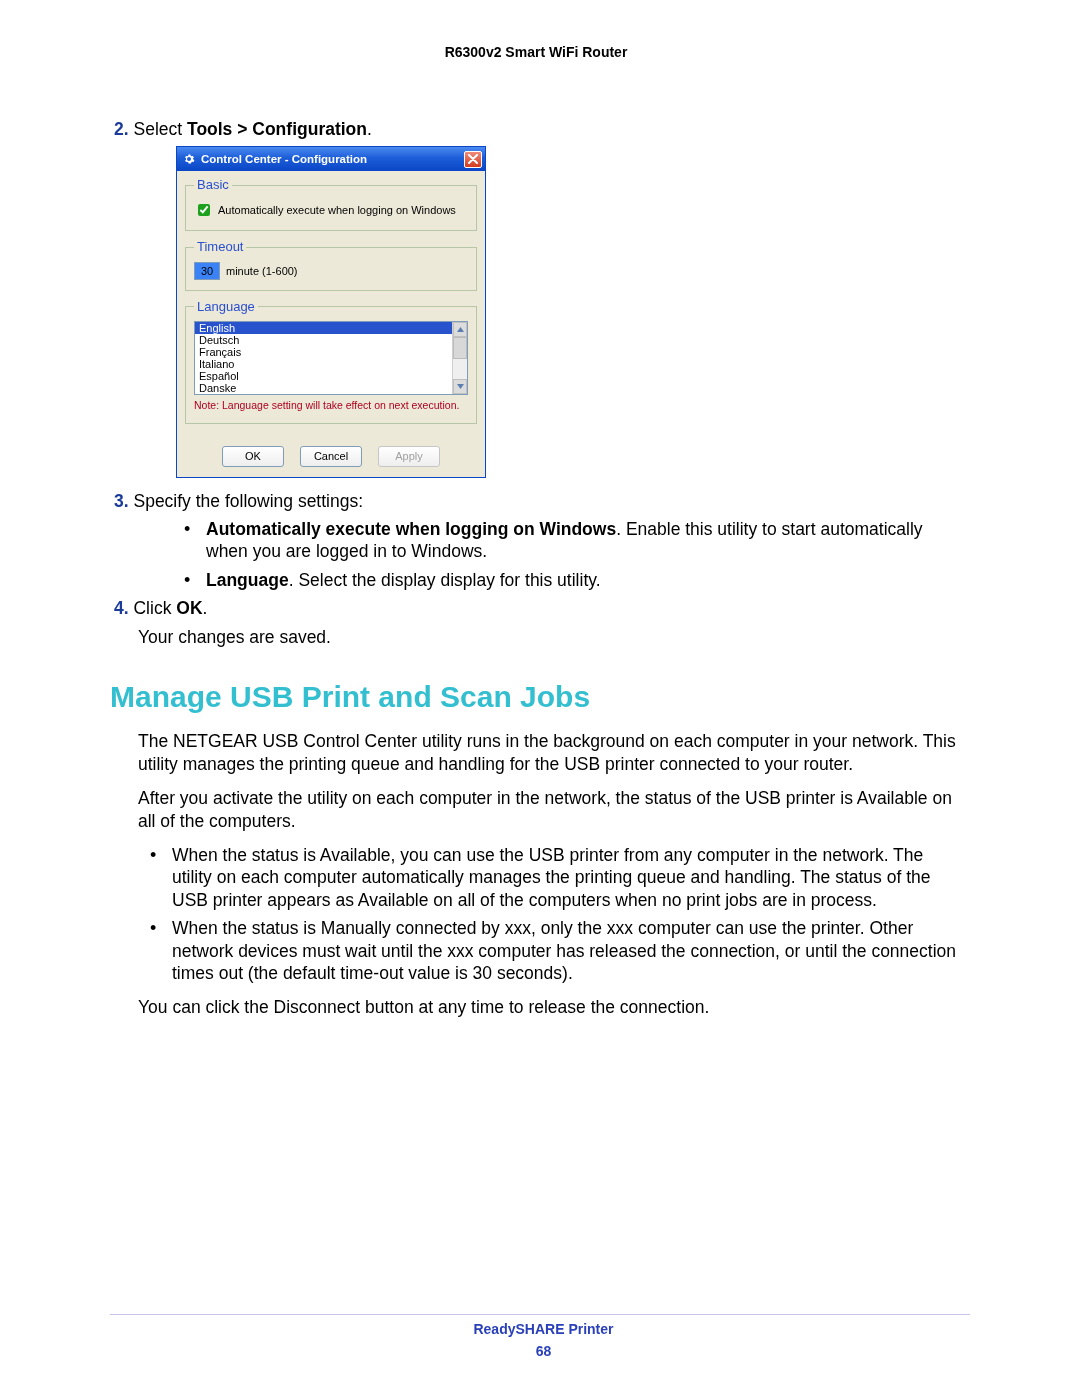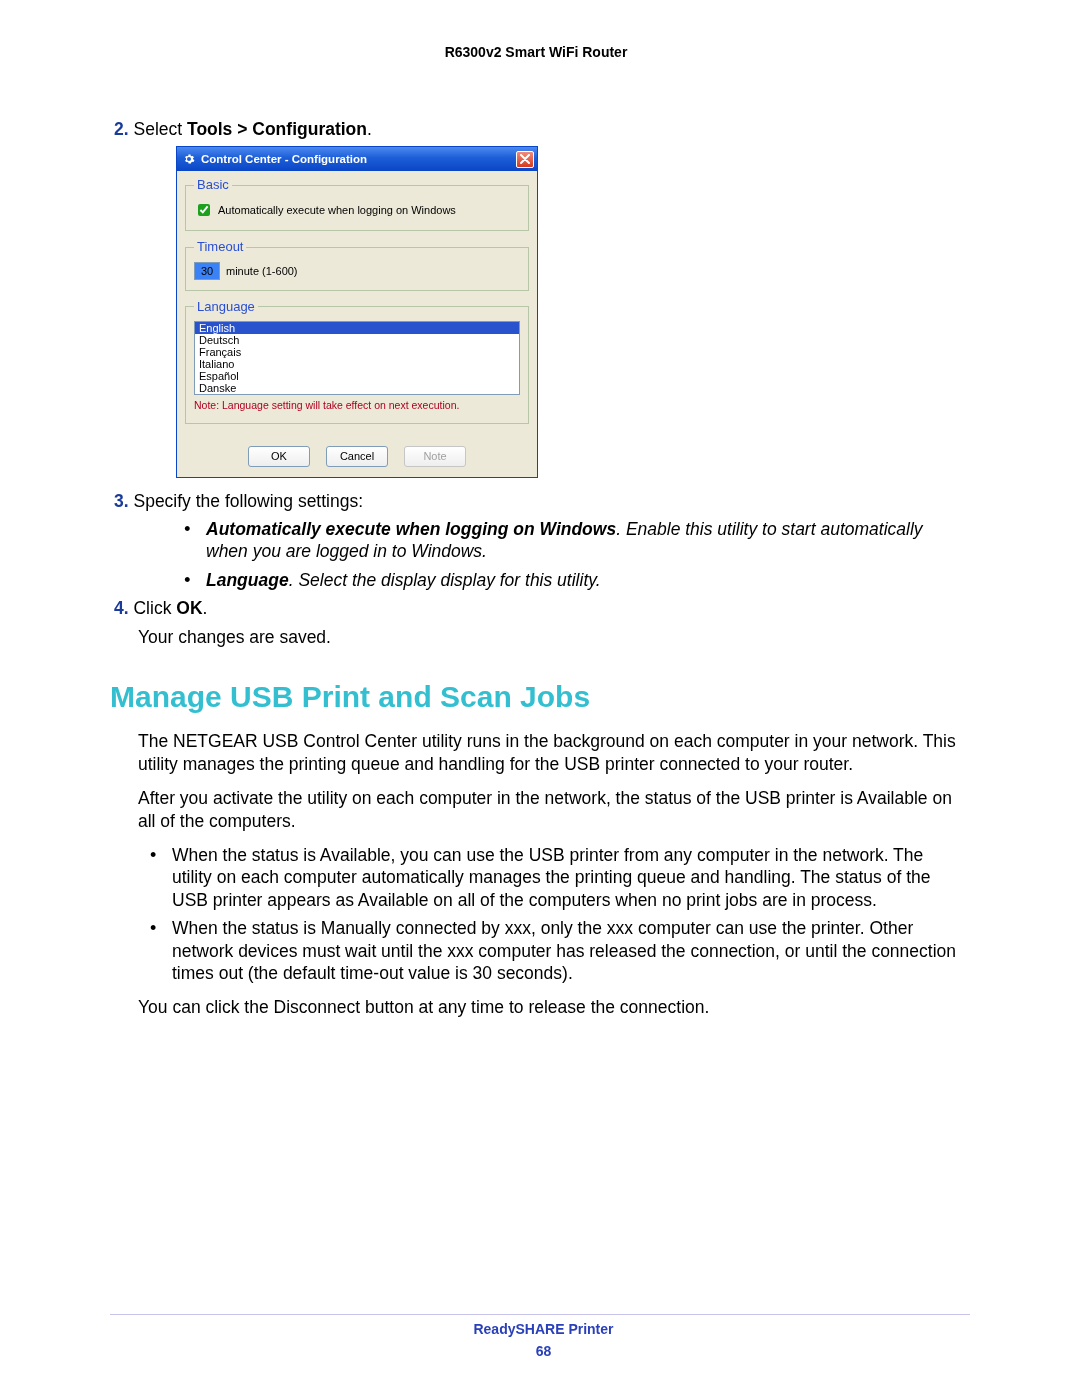--- a/index.html
+++ b/index.html
@@ -38,39 +38,39 @@
     font-size:17.5px;
     line-height:1.28;
   }
   
   .step {
     margin-left:28px;
     text-indent:-24px;
     margin-bottom:6px;
   }
   .step .num { font-weight:bold; color:#1a3b9a; }
-  .bullet-list { margin:0 0 0 74px;font-style:italic; }
+  .bullet-list { margin:0 0 0 74px; }
   .bullet-item { position:relative; padding-left:22px; margin-bottom:6px; }
   .bullet-item::before {
     content:"\2022";
     position:absolute; left:0; top:0;
     font-size:18px; color:#000;
   }
   .sub-line { margin-left:28px; margin-top:4px; }
   h2.section {
     color: var(--accent-turquoise);
     font-size:30px;
     font-weight:bold;
     margin:30px 0 14px 0;
   }
   .para { margin:0 0 12px 28px; }
 
   
   .xpwin {
-    width:362px;
+    width:310px;
     margin:6px 0 12px 66px;
     border:1px solid #0a46c6;
   }
   .xp-titlebar {
     height:24px;
     background: linear-gradient(to bottom, #4b8af0 0%, #1d5ed8 45%, #0a46c6 100%);
     display:flex; align-items:center;
     padding:0 3px 0 5px;
     color:#fff;
     font-size:11.5px;
@@ -112,21 +112,20 @@
   .timeout-row { display:flex; align-items:center; gap:6px; }
   .timeout-row input[type=text] {
     width:26px; height:18px; font-size:11px;
     border:1px solid #7f9db9; background:#3b82f6; text-align:center;
     font-family:Tahoma, Arial, sans-serif;
   }
   .lang-box {
     border:1px solid #7f9db9; background:#fff;
     height:74px; display:flex;
     overflow:hidden;
-    flex-direction:column;
   }
   .lang-list {
     flex:1; padding:0; margin:0; list-style:none;
     font-size:11px;
   }
   .lang-list li { padding:0 4px; line-height:12px; height:12px; }
   .lang-list li.selected { background:#2953cc; color:#fff; }
   .lang-scroll {
     width:15px; background:#e7e7e7;
     display:flex; flex-direction:column;
@@ -245,21 +244,21 @@
                     <path d="M0 0 L7 0 L3.5 5 Z" fill="#5a7fb0"></path>
                   </svg>
               </div>
             </div>
           </div>
           <div class="lang-note">Note: Language setting will take effect on next execution.</div>
         </fieldset>
         <div class="xp-buttons">
           <button class="xp-btn">OK</button>
           <button class="xp-btn">Cancel</button>
-          <button class="xp-btn disabled">Note</button>
+          <button class="xp-btn disabled">Apply</button>
         </div>
       </div>
     </div>
 
     <div class="step">
       <span class="num">3.</span>
       <span>Specify the following settings:</span>
     </div>
     <div class="bullet-list">
       <div class="bullet-item">

